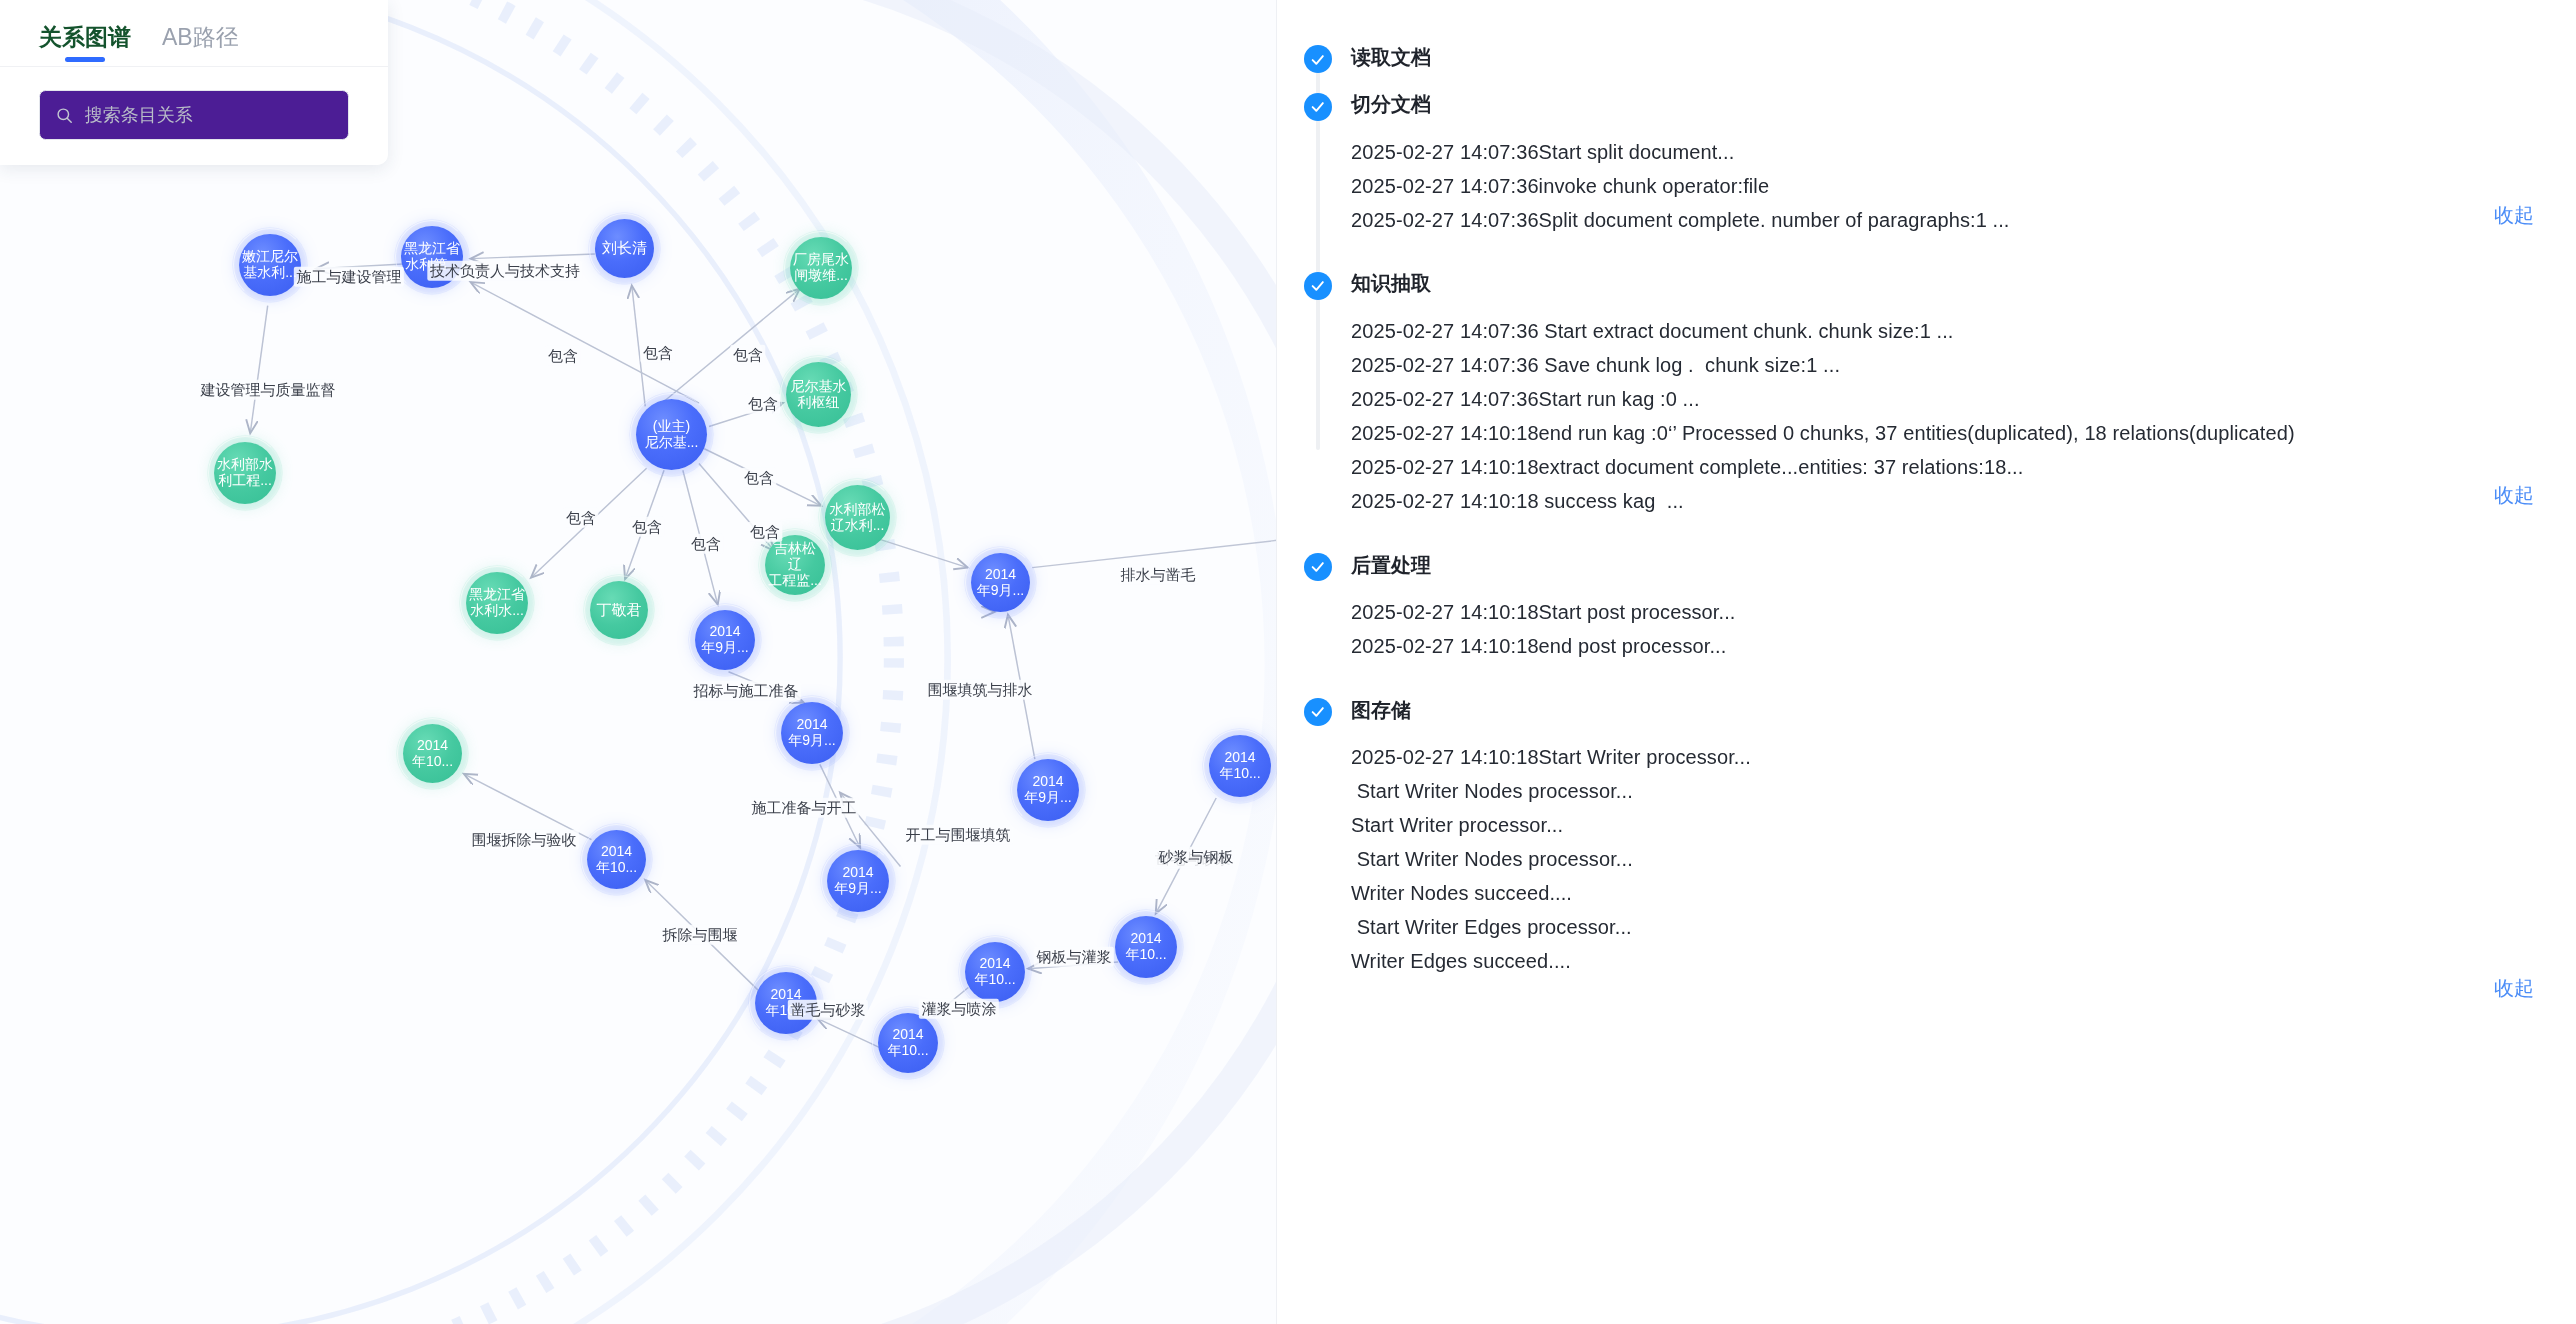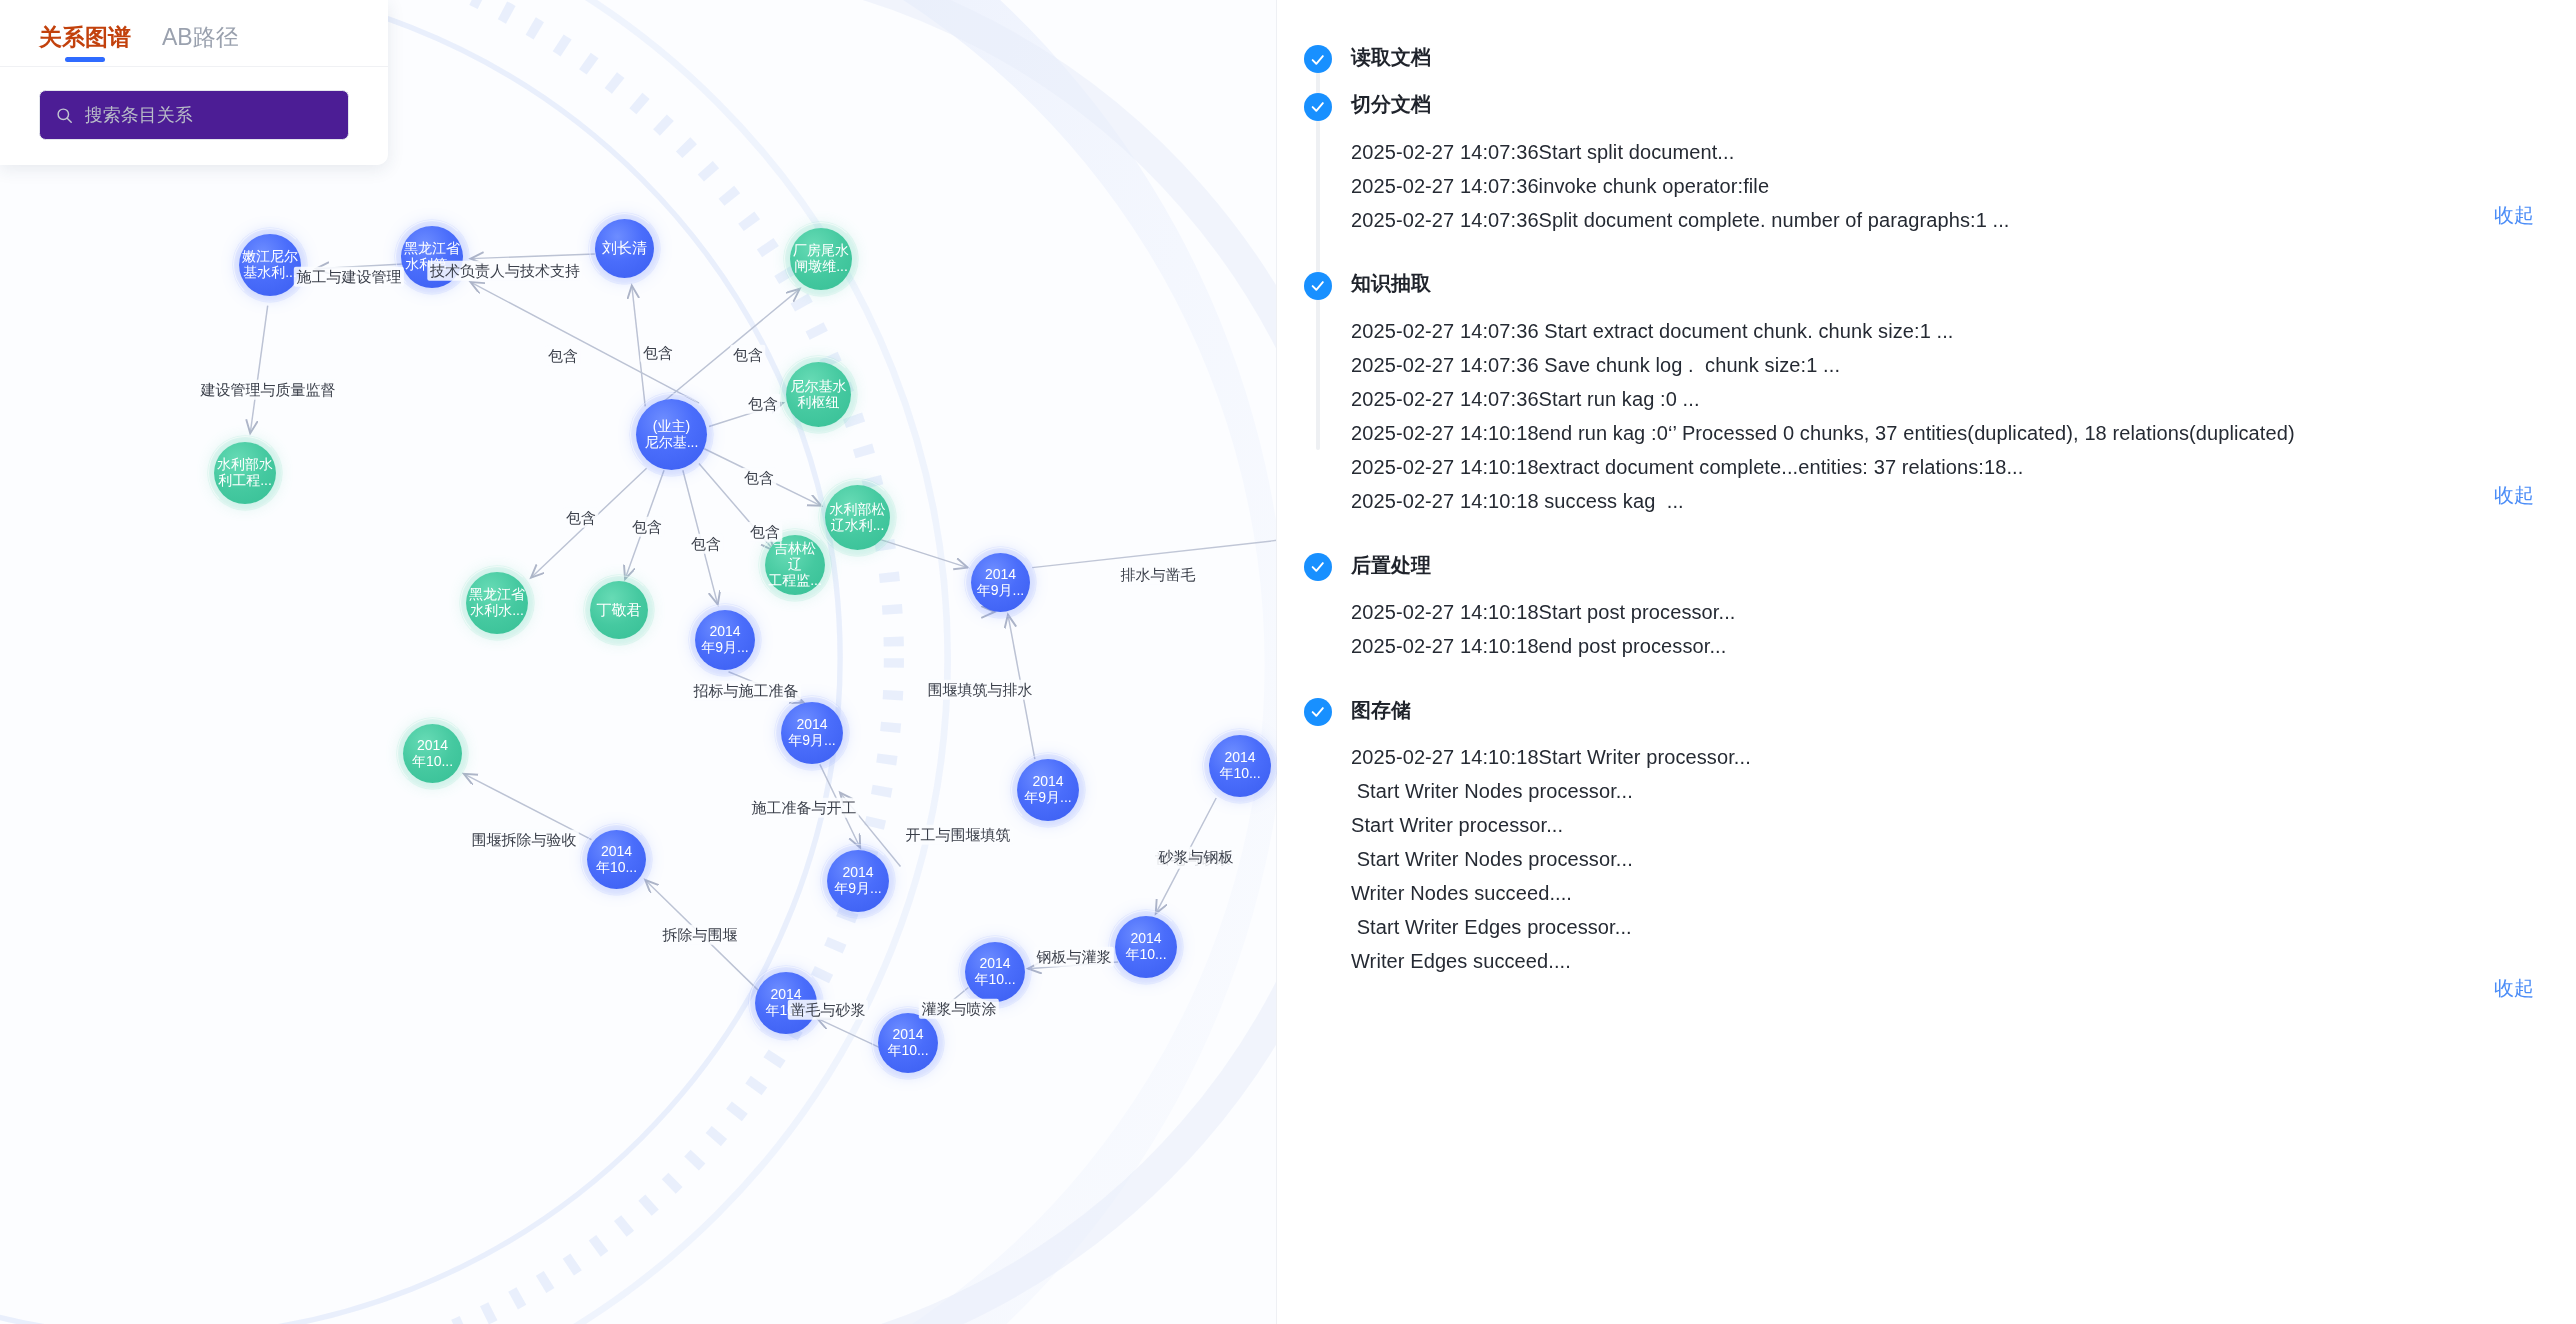--- a/index.html
+++ b/index.html
@@ -45,21 +45,21 @@
     border-bottom: 0.7px solid #f0f1f4;
   }
   .tab {
     position: relative;
     font-size: 23px; line-height: 27px;
     color: #9aa1ae;
     padding-bottom: 15px;
     cursor: pointer;
     white-space: nowrap;
   }
-  .tab.active { color: #c2410c; font-weight: 600; }
+  .tab.active { color: #14532d; font-weight: 600; }
   .tab.active::after {
     content:""; position:absolute; left:50%; transform:translateX(-50%);
     bottom: 4px; width: 40px; height: 5.4px; border-radius: 2.7px; background:#2f6bff;
   }
   .search-wrap { padding: 23px 39px 0 39px; }
   .search-box {
     display:flex; align-items:center; gap: 10.8px;
     height: 50px; border: 0.7px solid #e3e6ec; border-radius: 6.7px;
     padding: 0 15px; background:#4c1d95;
   }
@@ -197,21 +197,21 @@
     <div id="nodes-layer">
         <div class="node blue" style="width: 62px; height: 62px; left: 239px; top: 234px; font-size: 14px;">
           <span class="lbl">嫩江尼尔<br>基水利...</span>
         </div>
         <div class="node blue" style="width: 62px; height: 62px; left: 401px; top: 226px; font-size: 14px;">
           <span class="lbl">黑龙江省<br>水利第...</span>
         </div>
         <div class="node blue" style="width: 59px; height: 59px; left: 595px; top: 219px; font-size: 15px;">
           <span class="lbl">刘长清</span>
         </div>
-        <div class="node green" style="width: 62px; height: 62px; left: 790px; top: 228px; font-size: 14px; text-align: center;">
+        <div class="node green" style="width: 62px; height: 62px; left: 790px; top: 237px; font-size: 14px; text-align: center;">
           <span class="lbl">厂房尾水<br>闸墩维...</span>
         </div>
         <div class="node green" style="width: 62px; height: 62px; left: 214px; top: 442px; font-size: 14px;">
           <span class="lbl">水利部水<br>利工程...</span>
         </div>
         <div class="node blue" style="width: 71px; height: 71px; left: 636px; top: 399px; font-size: 14px;">
           <span class="lbl">(业主)<br>尼尔基...</span>
         </div>
         <div class="node green" style="width: 65px; height: 65px; left: 786px; top: 362px; font-size: 14px;">
           <span class="lbl">尼尔基水<br>利枢纽</span>

